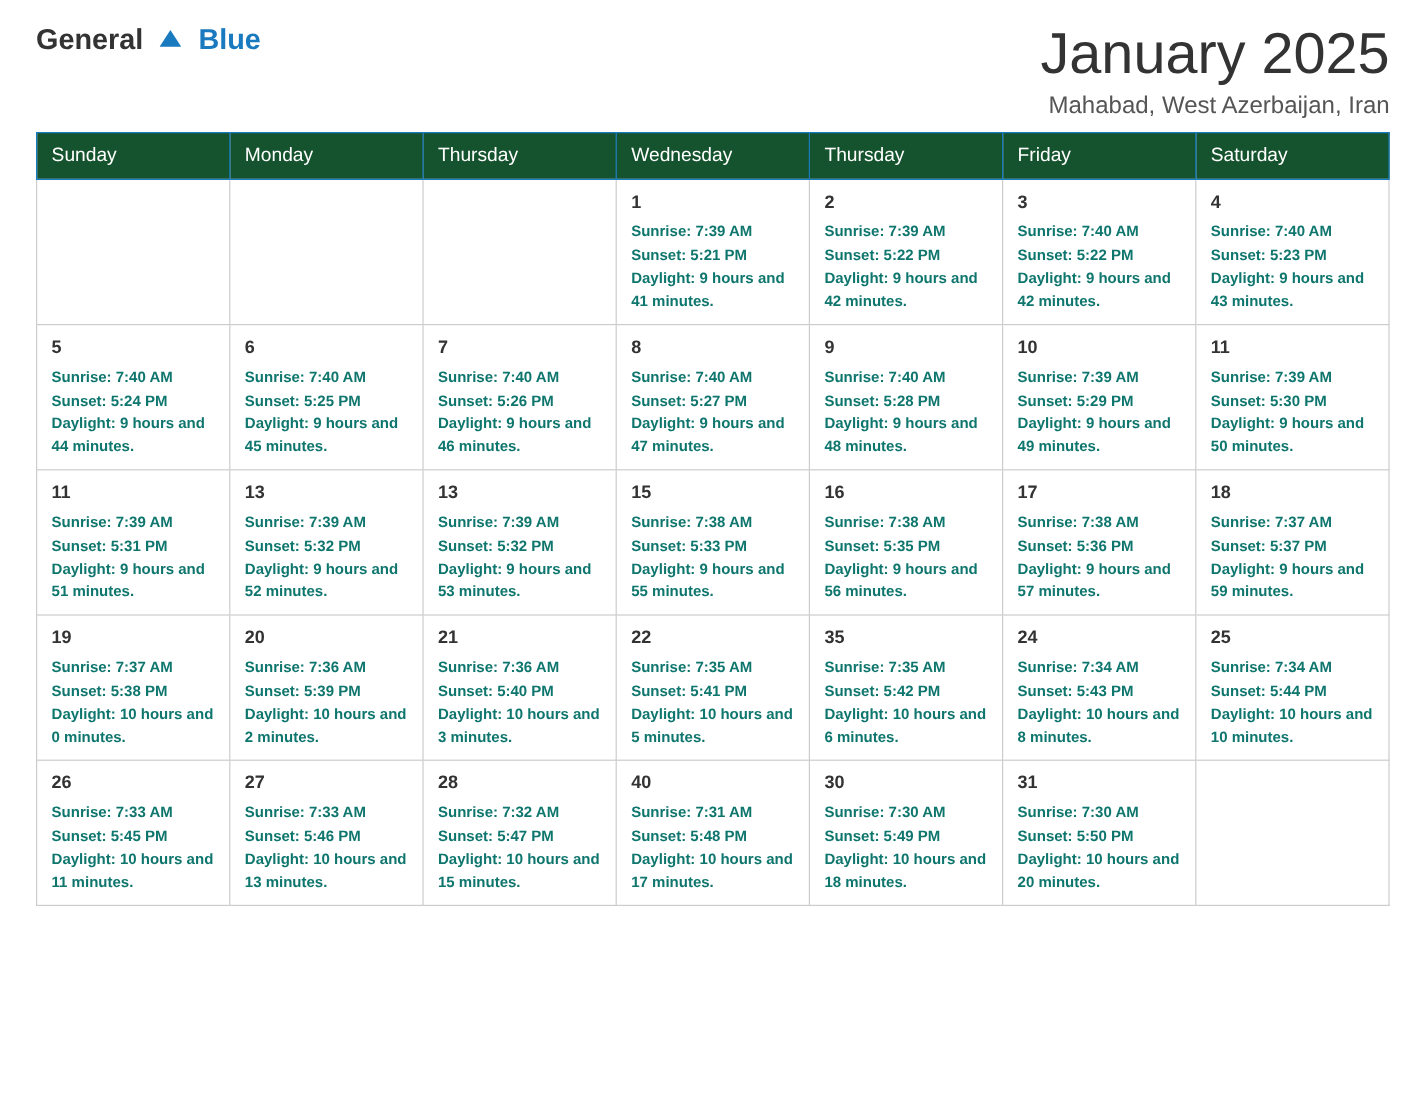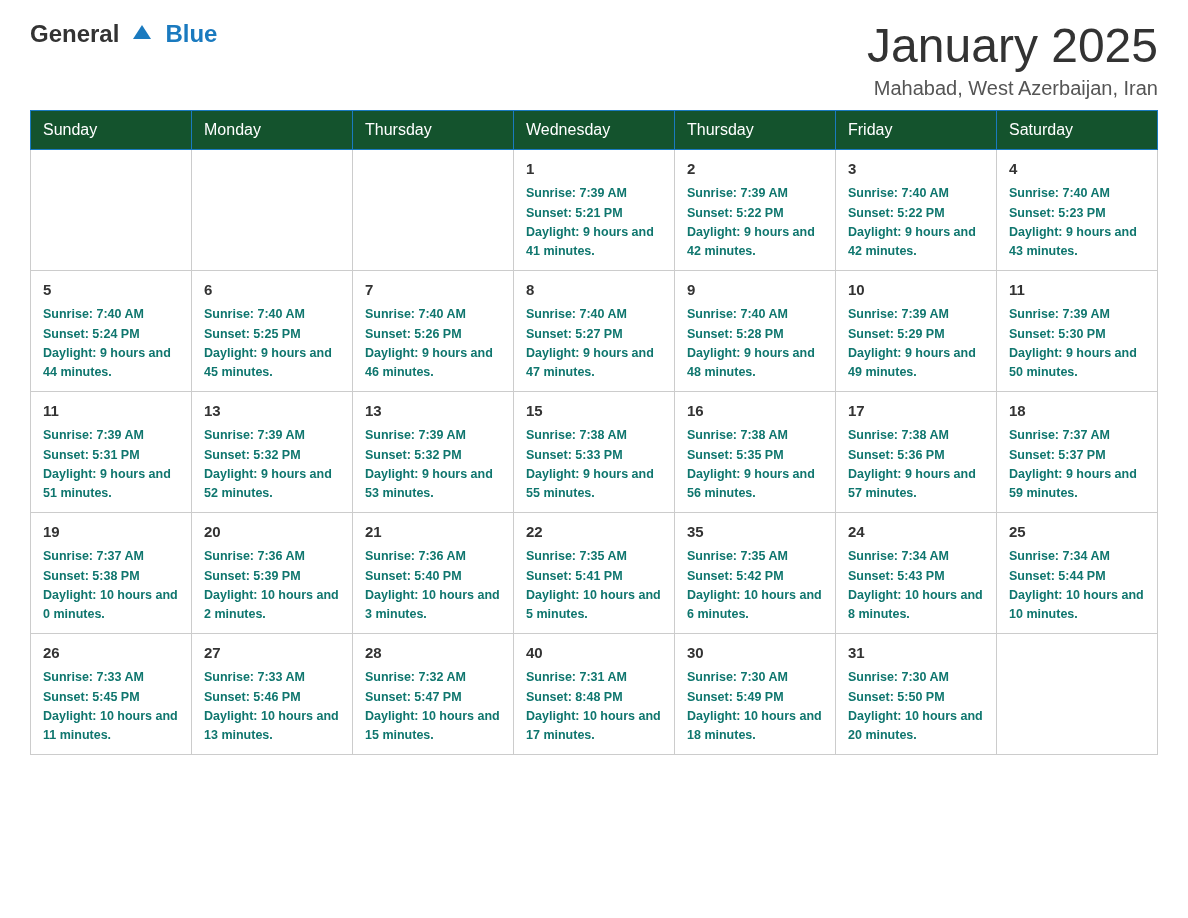--- a/index.html
+++ b/index.html
@@ -286,21 +286,21 @@
         </td>
         <td>
           <span class="day-number">28</span>
           <div class="day-info" style="white-space: pre-line;">Sunrise: 7:32 AM
 Sunset: 5:47 PM
 Daylight: 10 hours and 15 minutes.</div>
         </td>
         <td>
           <span class="day-number">40</span>
           <div class="day-info" style="white-space: pre-line;">Sunrise: 7:31 AM
-Sunset: 8:48 PM
+Sunset: 5:48 PM
 Daylight: 10 hours and 17 minutes.</div>
         </td>
         <td>
           <span class="day-number">30</span>
           <div class="day-info" style="white-space: pre-line;">Sunrise: 7:30 AM
 Sunset: 5:49 PM
 Daylight: 10 hours and 18 minutes.</div>
         </td>
         <td>
           <span class="day-number">31</span>

